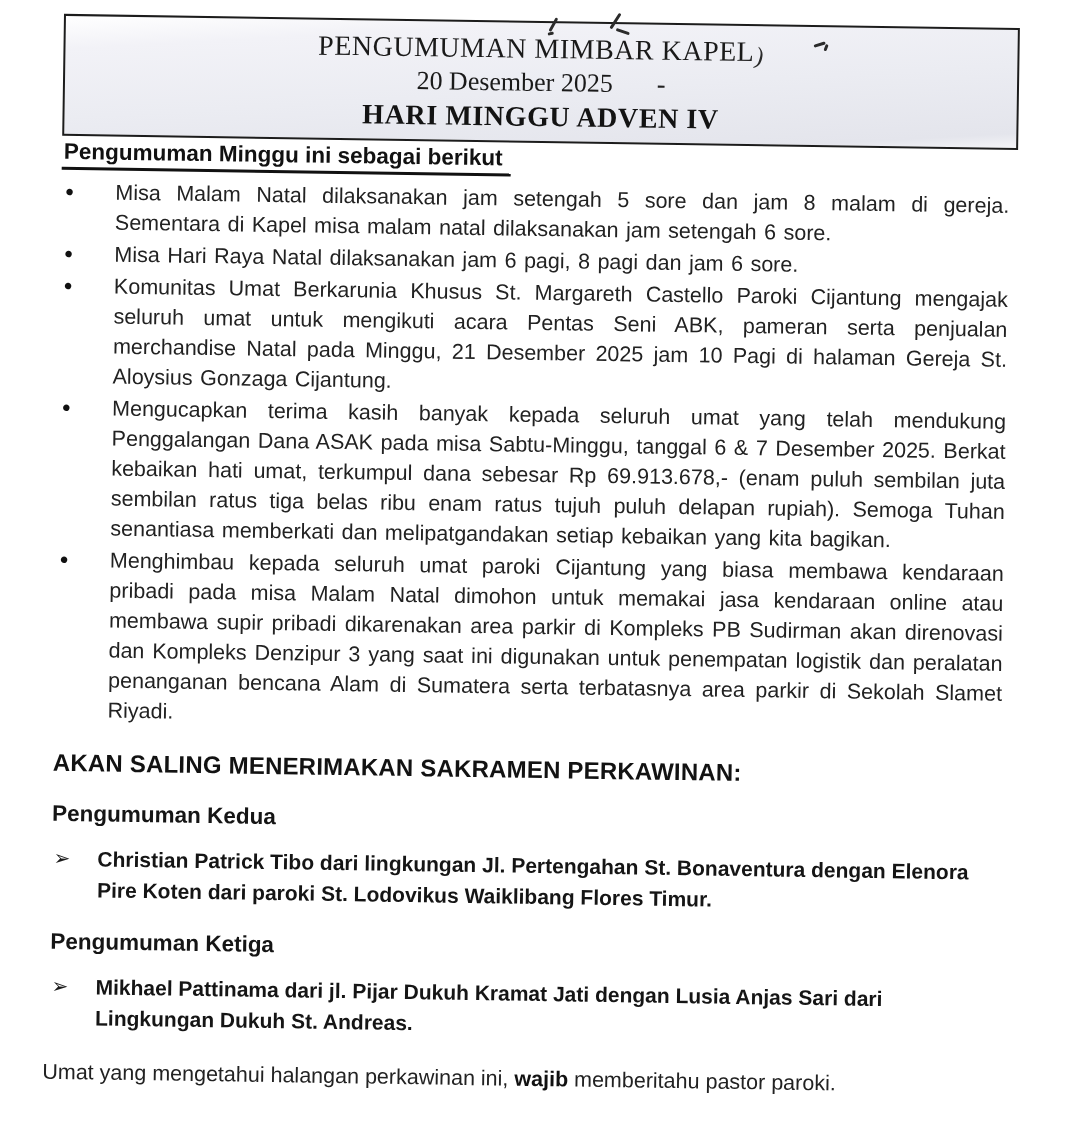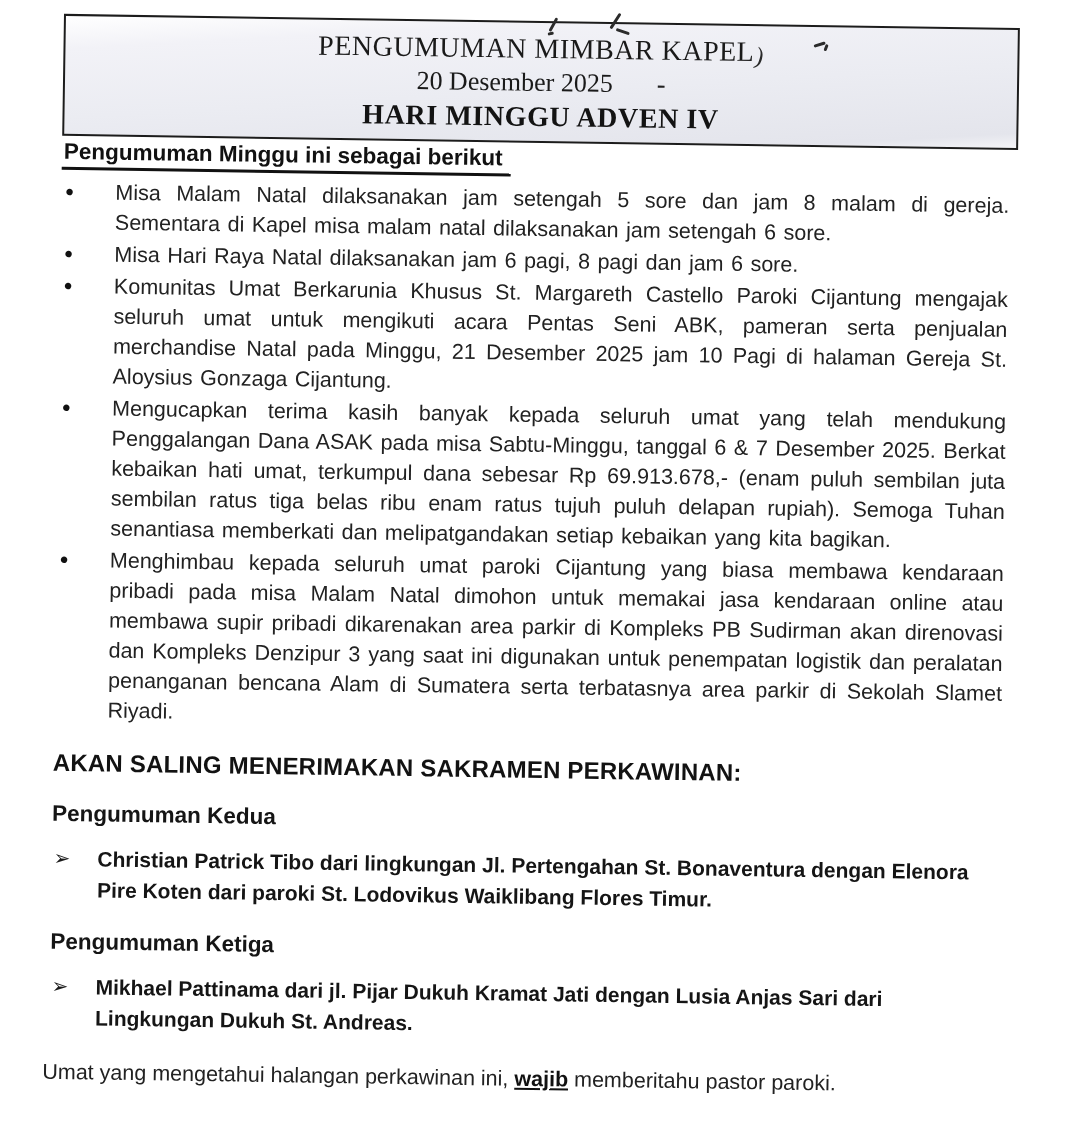--- a/index.html
+++ b/index.html
@@ -146,21 +146,21 @@
     color: #151515;
     margin: 0;
   }
   
   .closing-note {
     margin: 24px 0 0 -6px;
     font-size: 21.5px;
     line-height: 30px;
     color: #222;
   }
-  .closing-note strong { color: #111; text-decoration: underline; }
+  .closing-note strong { color: #111; }
 </style>
 </head>
 <body>
 
 <div class="scan">
 
   <div class="header-box">
     <div class="scribble scrib-1">
         <span class="st1"></span>
         <span class="st2"></span>

